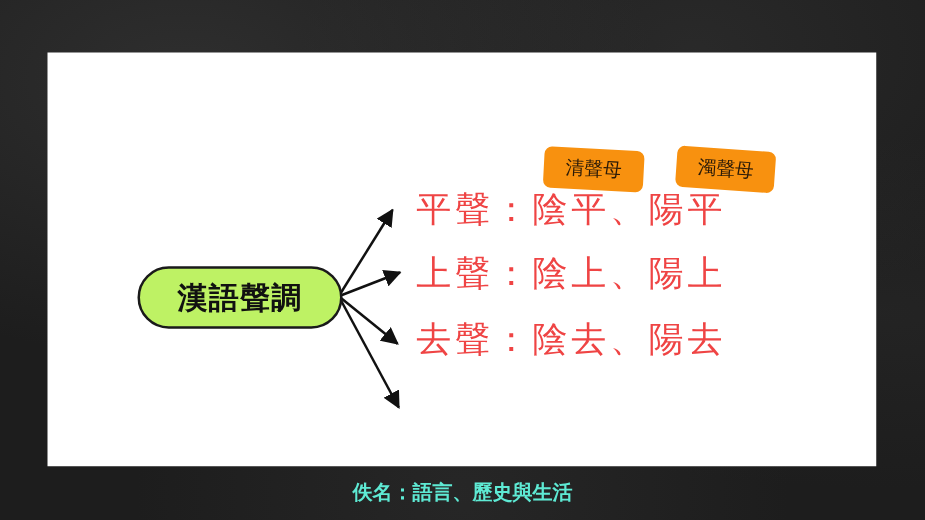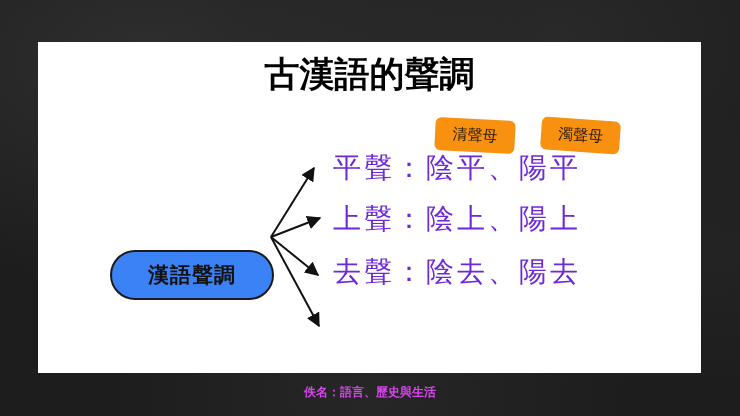--- a/index.html
+++ b/index.html
@@ -18,47 +18,45 @@
       position: absolute; left: 38px; top: 42px; width: 663px; height: 331px;
       background: #ffffff;
     }
     .title {
       position: absolute; left: 0; width: 663px; top: 10px;
       text-align: center; font-size: 35px; font-weight: bold; color: #000;
       letter-spacing: 0px; line-height: 44px;
     }
     .pill {
       position: absolute; left: 72px; top: 171px; width: 160px; height: 46px;
-      background: #3b82f6; border: 2px solid #1a1a1a; border-radius: 26px;
+      background: #bef264; border: 2px solid #1a1a1a; border-radius: 26px;
       display: flex; align-items: center; justify-content: center;
-      font-size: 21px; font-weight: bold; color: #111;
+      font-size: 24px; font-weight: bold; color: #111;
       letter-spacing: 1px;
-      margin-top: 37px;
     }
     .arrows { position: absolute; left: 0; top: 0; width: 663px; height: 331px; }
     .line {
-      position: absolute; left: 295px; font-size: 28px; color: #6d28d9;
+      position: absolute; left: 295px; font-size: 28px; color: #ef4444;
       letter-spacing: 3px; line-height: 36px; white-space: nowrap;
     }
     .tag {
       position: absolute; background: #f8910f; color: #2a1a08;
       font-size: 15px; border-radius: 6px;
       display: flex; align-items: center; justify-content: center;
       height: 33px;
     }
     .footer {
       position: absolute; left: 0; width: 740px; top: 384px;
-      text-align: center; color: #d946ef; font-size: 12px; font-weight: bold;
+      text-align: center; color: #5eead4; font-size: 16px; font-weight: bold;
     }
   </style>
 </head>
 <body>
 
 <div class="slide">
-  <div class="title">古漢語的聲調</div>
 
   <svg class="arrows" viewBox="0 0 663 331">
     <defs>
       <marker id="ah" viewBox="0 0 10 10" refX="9" refY="5" markerWidth="7" markerHeight="7" orient="auto-start-reverse">
         <path d="M0,0 L10,5 L0,10 z" fill="#111"></path>
       </marker>
     </defs>
     <g stroke="#111" stroke-width="2" fill="none">
       <line x1="233" y1="195" x2="276" y2="126" marker-end="url(#ah)"></line>
       <line x1="233" y1="195" x2="282" y2="176" marker-end="url(#ah)"></line>

